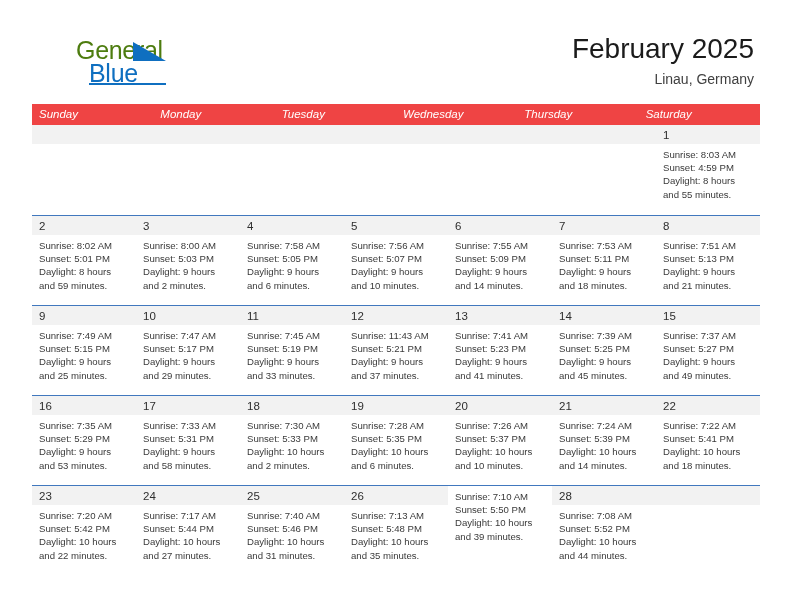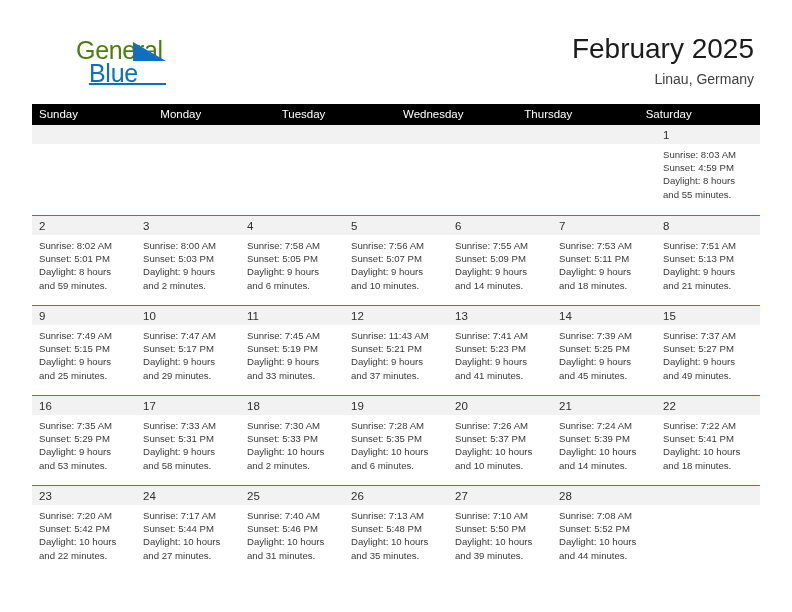--- a/index.html
+++ b/index.html
@@ -97,21 +97,22 @@
   .calendar {
     position: absolute;
     left: 32px;
     top: 104px;
     width: 728px;
   }
   .weekdays {
     display: flex;
     width: 728px;
     height: 21px;
-    background: #000000;
+    background: #ef4444;
+    font-style: italic;
   }
   .weekday {
     flex: 1 1 0;
     color: #ffffff;
     font-size: 11.5px;
     line-height: 21px;
     padding-left: 7px;
     box-sizing: border-box;
     white-space: nowrap;
     overflow: hidden;
@@ -444,21 +445,20 @@
           <div class="day">
             <div class="day-number-band"><span class="day-number">26</span></div>
             <div class="day-info">
               <div>Sunrise: 7:13 AM</div>
               <div>Sunset: 5:48 PM</div>
               <div>Daylight: 10 hours</div>
               <div>and 35 minutes.</div>
             </div>
           </div>
           <div class="day">
-            <div class="day-number-band"><span class="day-number">27</span></div>
             <div class="day-info">
               <div>Sunrise: 7:10 AM</div>
               <div>Sunset: 5:50 PM</div>
               <div>Daylight: 10 hours</div>
               <div>and 39 minutes.</div>
             </div>
           </div>
           <div class="day">
             <div class="day-number-band"><span class="day-number">28</span></div>
             <div class="day-info">

